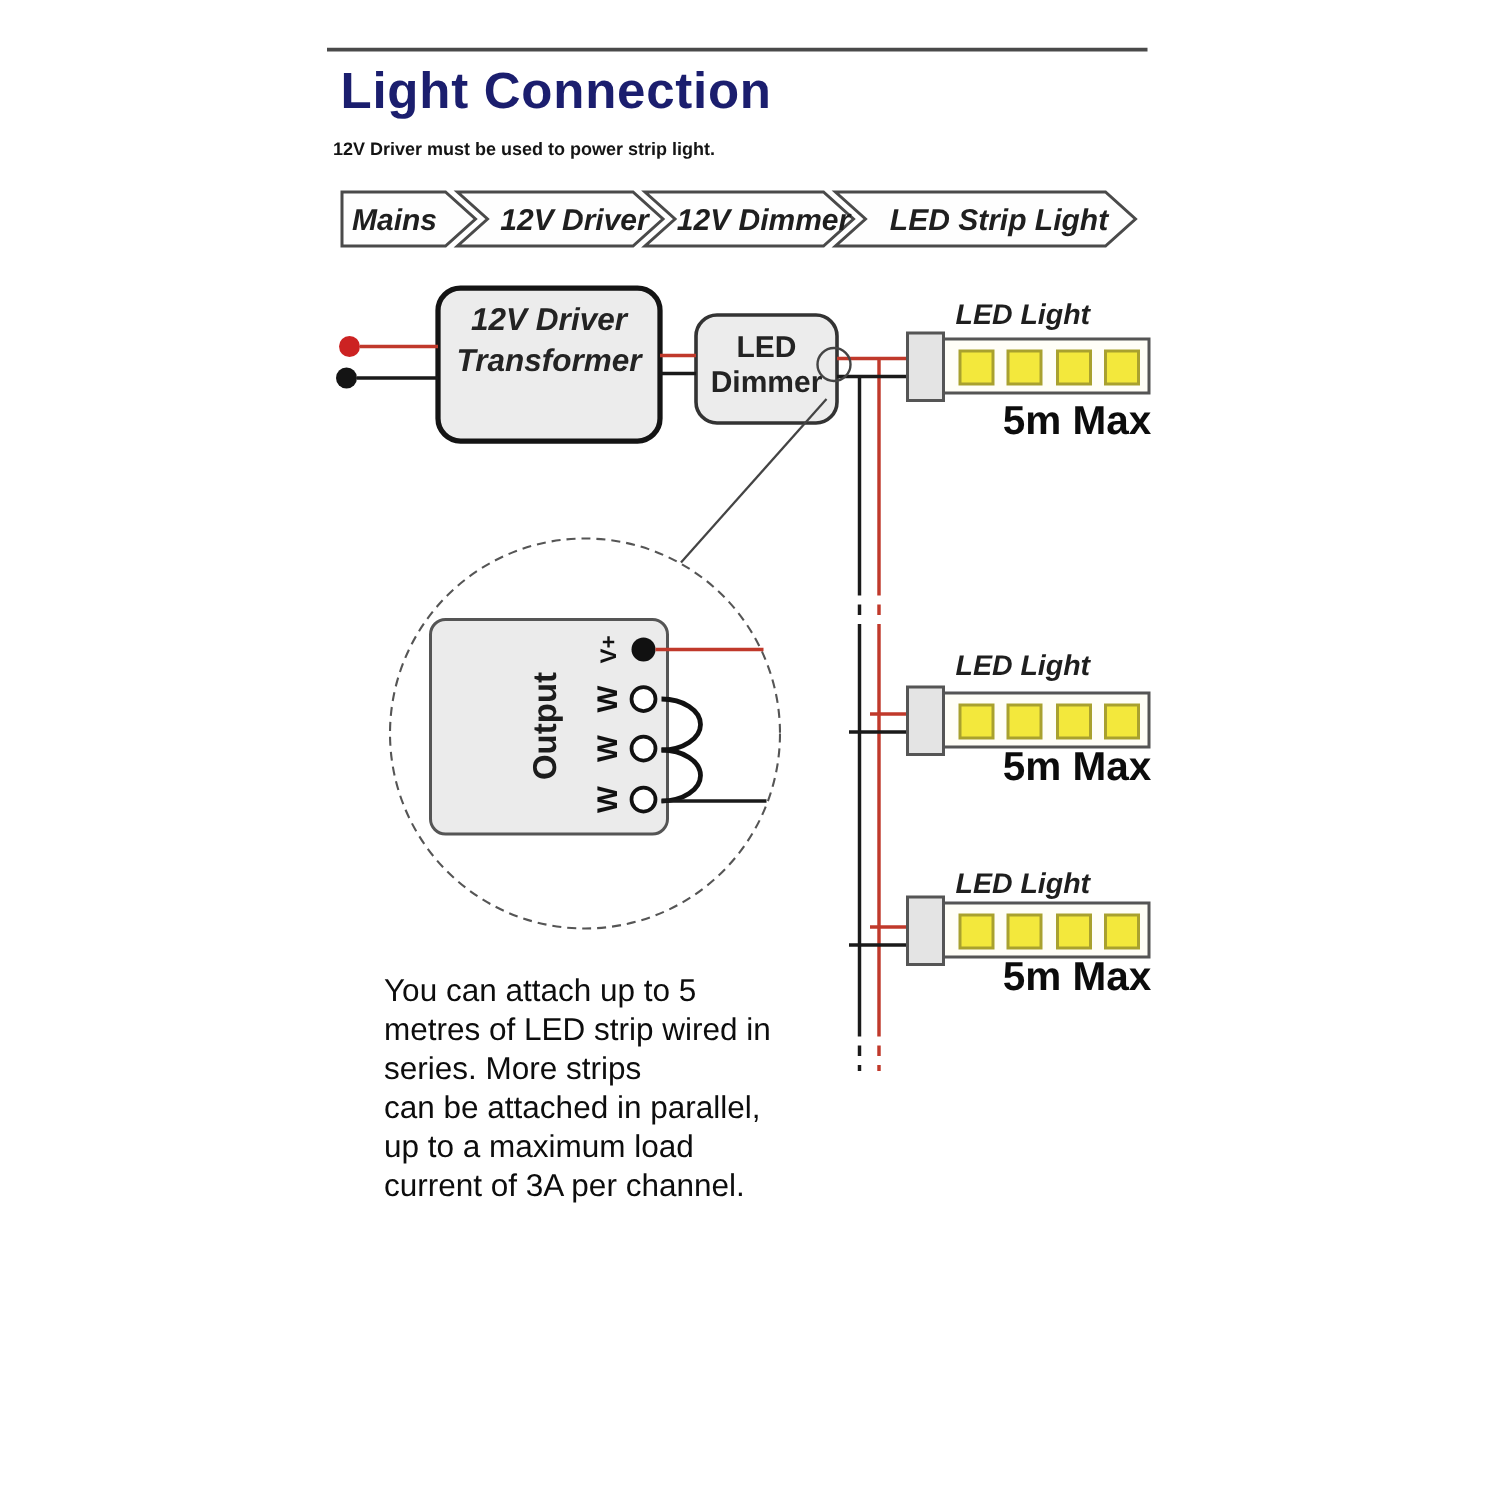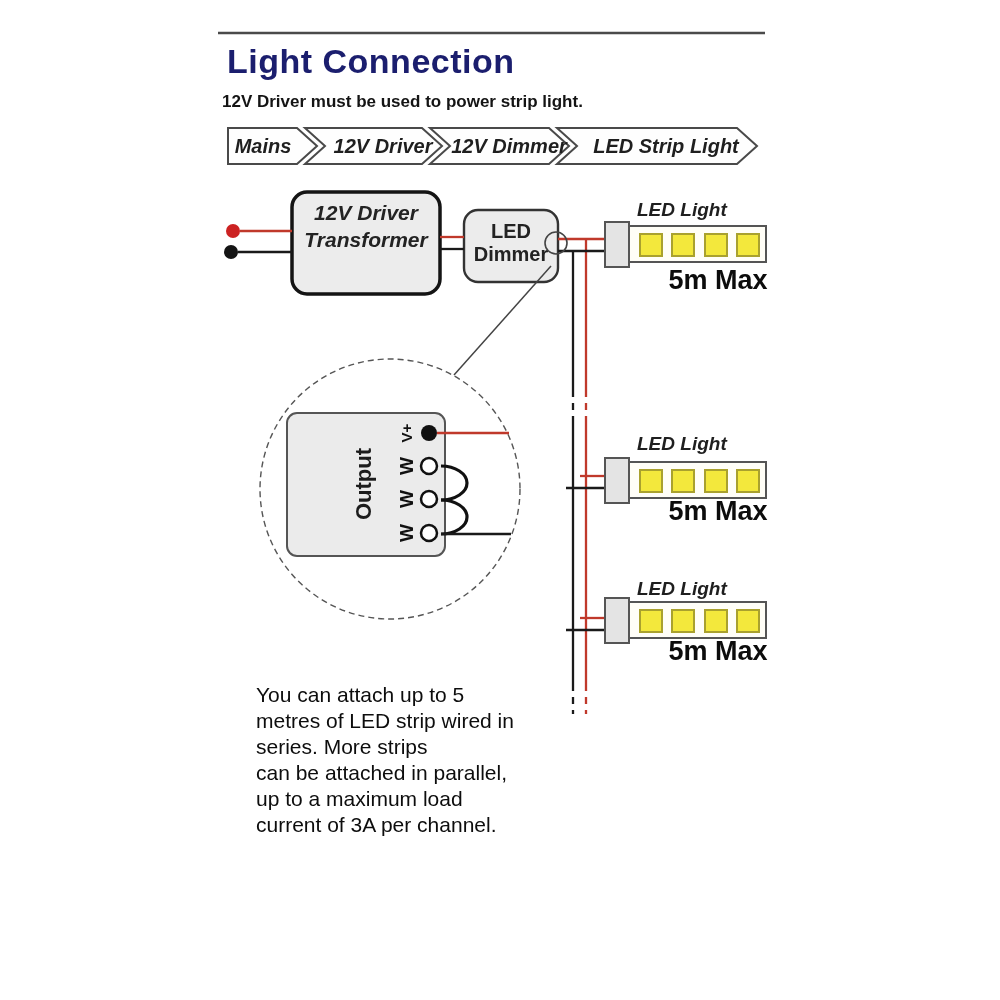--- a/index.html
+++ b/index.html
@@ -1,22 +1,22 @@
 <!DOCTYPE html>
 <html><head>
 <meta charset="utf-8">
 <style>
   html,body{margin:0;padding:0;background:#ffffff;}
   #page{position:relative;width:1000px;height:1000px;background:#ffffff;overflow:hidden;
         font-family:"Liberation Sans",sans-serif;}
   .abs{position:absolute;}
   #title{left:227px;top:42px;font-size:34px;font-weight:bold;color:#1b1e6e;letter-spacing:.5px;}
-  #subtitle{left:222px;top:92px;font-size:17px;font-weight:bold;color:#141414;}
+  #subtitle{left:222px;top:92px;font-size:12px;font-weight:bold;color:#141414;}
   .para{left:256px;font-size:21px;line-height:26px;color:#0d0d0d;white-space:pre-line;}
-  #para1{top:648px;margin-top:34px;}
+  #para1{top:648px;}
   #para2{top:829px;}
   svg text{font-family:"Liberation Sans",sans-serif;}
   .t-chevron{font-size:20px;font-style:italic;font-weight:bold;fill:#1f1f1f;}
   .t-driver{font-size:21px;font-style:italic;font-weight:bold;fill:#232323;}
   .t-dimmer{font-size:20px;font-weight:bold;fill:#232323;}
   .t-striptitle{font-size:19px;font-style:italic;font-weight:bold;fill:#1f1f1f;}
   .t-stripcap{font-size:27px;font-weight:bold;fill:#0c0c0c;}
   .t-output{font-size:22px;font-weight:bold;fill:#1c1c1c;}
   .t-term{font-size:19px;font-weight:bold;fill:#111;}
   .t-vplus{font-size:15px;font-weight:bold;fill:#111;}

